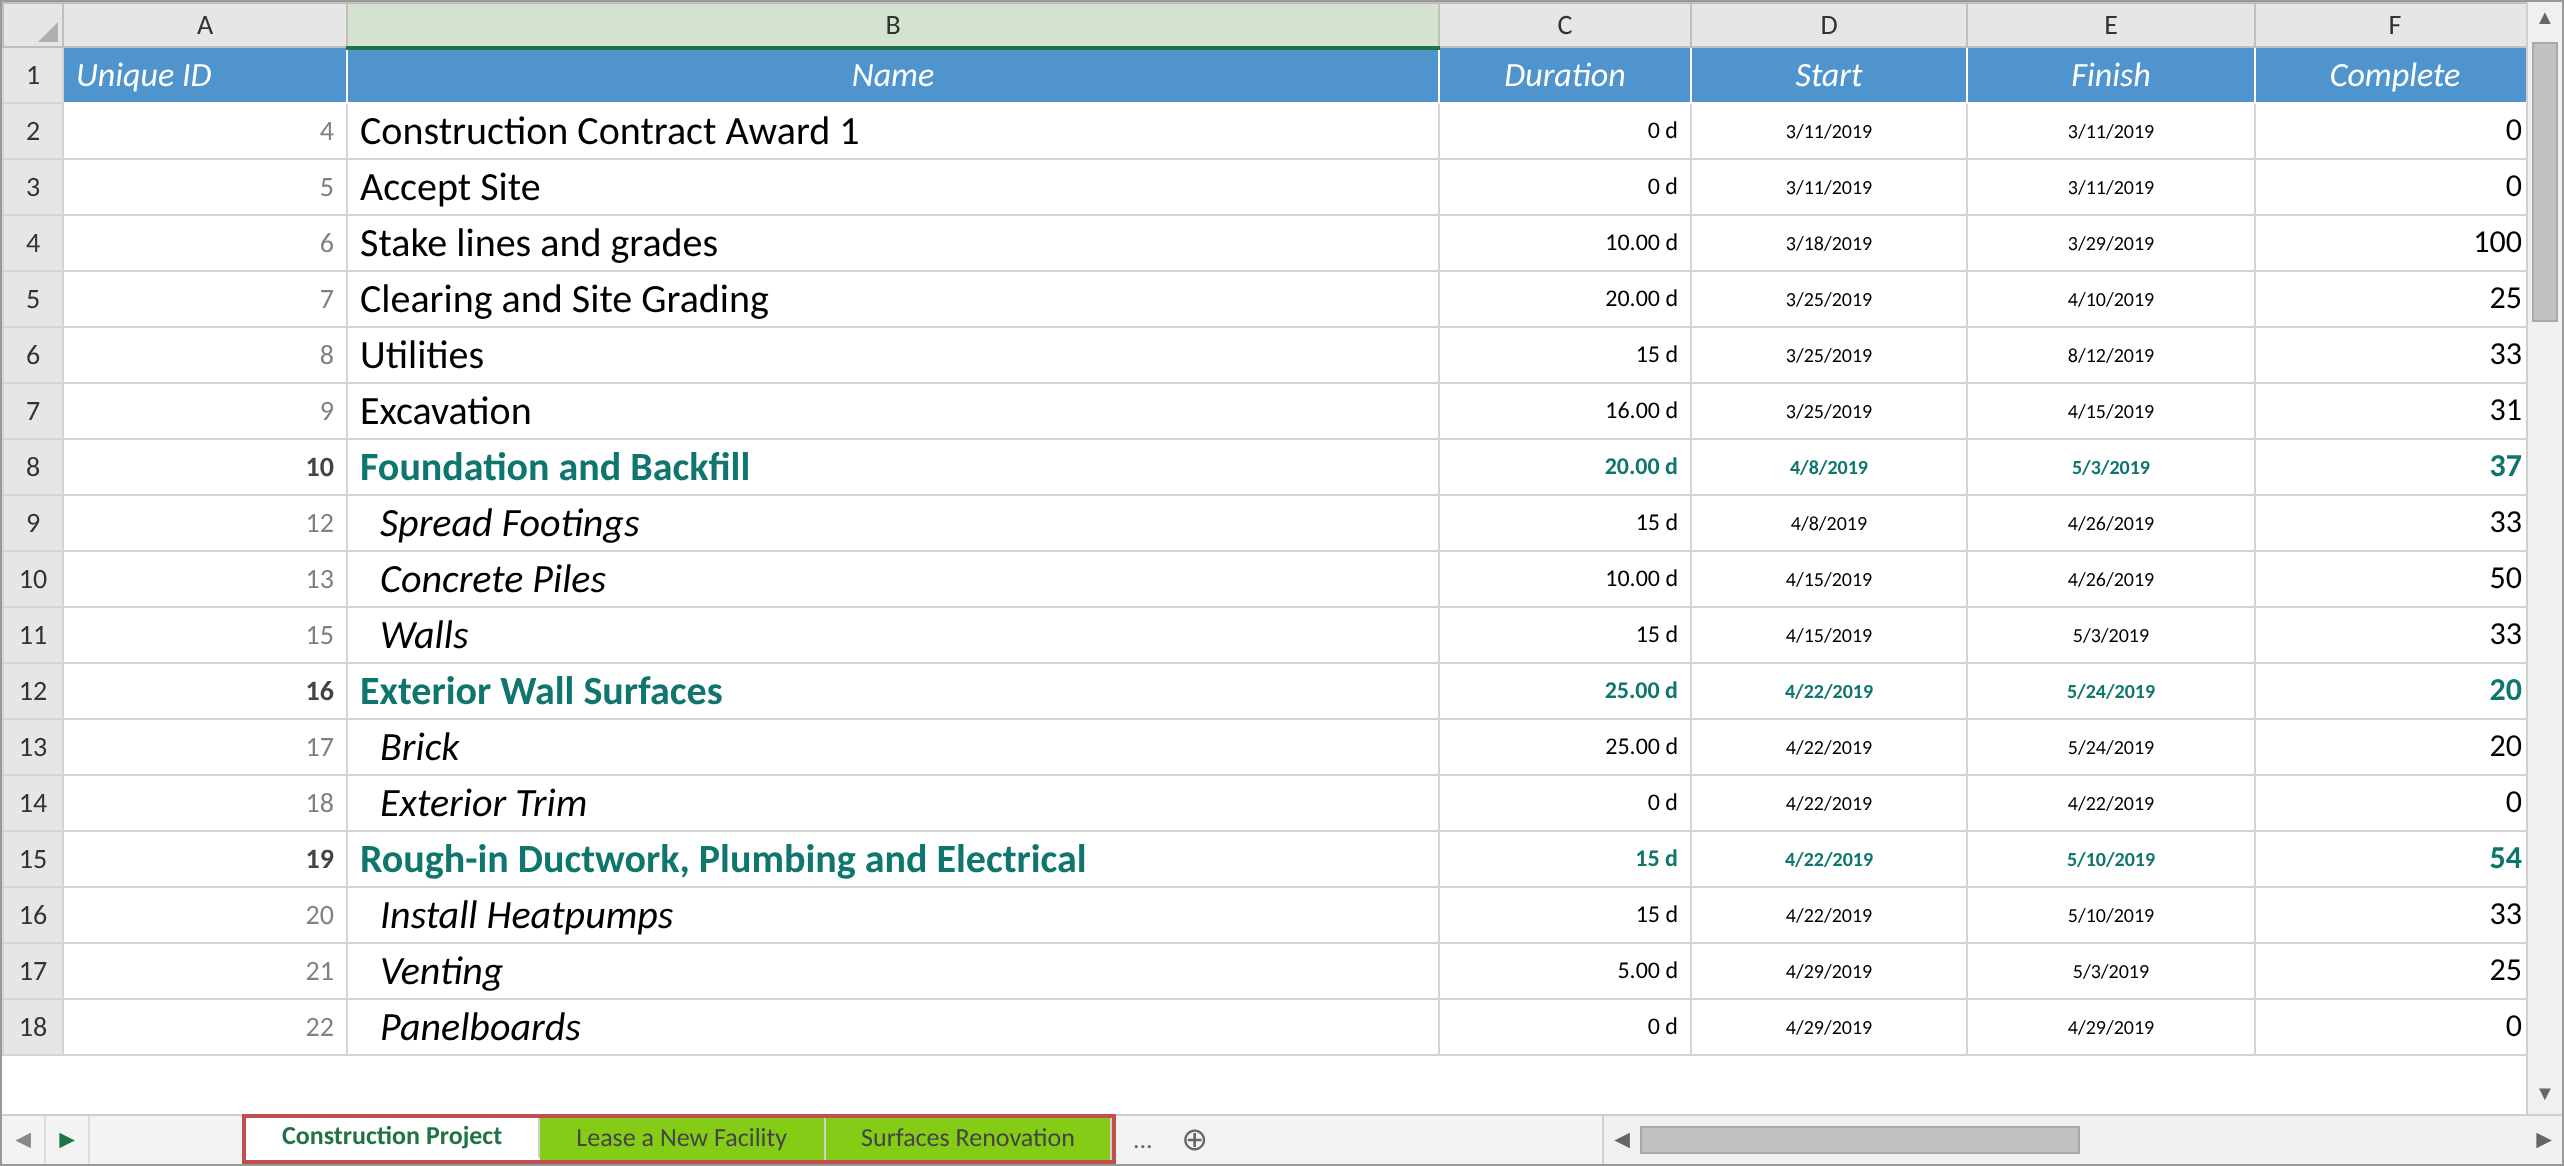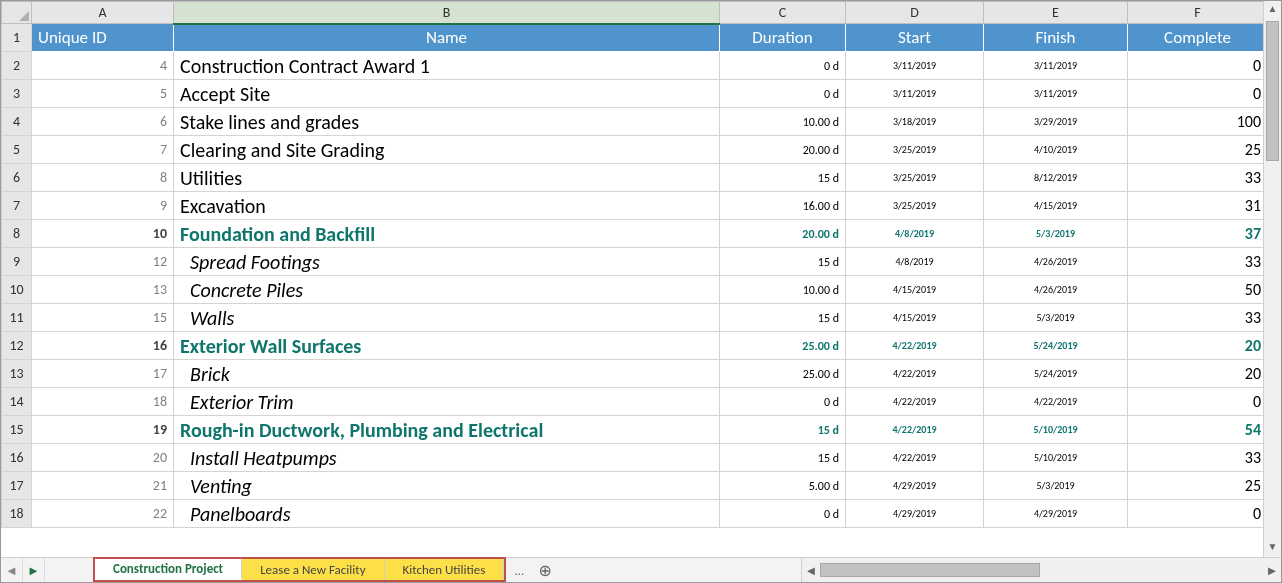--- a/index.html
+++ b/index.html
@@ -54,20 +54,21 @@
       border: 1px solid #bfbfbf;
       width: 30px;
     }
     
     tr.bluehdr td.cell {
       background: #4f94cd;
       color: #fff;
       font-size: 17px;
       text-align: center;
       border: 1px solid #fff;
+      font-style: italic;
     }
     tr.bluehdr td.cell.first { text-align: left; }
     
     td.cell { background: #fff; }
     td.c-id   { text-align: right; color: #808080; padding-right: 10px; font-size: 14px; }
     td.c-name { text-align: left; color: #000; font-size: 20px; }
     td.c-dur  { text-align: right; font-size: 12px; }
     td.c-date { text-align: center; font-size: 10px; }
     td.c-comp { text-align: right; font-size: 16px; padding-right: 8px; }
     tr.bold td.cell { font-weight: bold; color: #0f766e; }
@@ -125,26 +126,26 @@
       width: 22px;
       display: flex; align-items: center; justify-content: center;
       color: #888; cursor: pointer;
       border-right: 1px solid #ddd;
     }
     .tabstrip .navbtn.active { color: #217346; }
     .tabstrip .tabs {
       display: flex;
       align-items: stretch;
       border: 2px solid #c0504d; 
-      margin: -1px 0 0 48px;
+      margin: -1px 0 0 76px;
     }
     .tabstrip .tab {
       padding: 0 18px;
       display: flex; align-items: center;
-      background: #fde047;
+      background: #84cc16;
       border-right: 1px solid #cfcfcf;
       color: #444;
       cursor: pointer;
     }
     .tabstrip .tab.active {
       background: #fff;
       color: #217346;
       font-weight: bold;
       border-bottom: 2px solid #fff;
     }
@@ -377,21 +378,21 @@
   <div class="thumb"></div>
   <div class="arrow dn">▼</div>
 </div>
 
 <div class="tabstrip">
   <div class="navbtn">◄</div>
   <div class="navbtn active">►</div>
   <div class="tabs" id="tabs-container">
       <div class="tab active">Construction Project</div>
       <div class="tab">Lease a New Facility</div>
-      <div class="tab">Kitchen Utilities</div>
+      <div class="tab">Surfaces Renovation</div>
     </div>
   <div class="more">...</div>
   <div class="addsheet">⊕</div>
   <div class="spacer"></div>
   <div class="hscroll">
     <div class="harrow">◄</div>
     <div class="htrack">
         <div class="hthumb"></div>
       </div>
     <div class="harrow">►</div>

